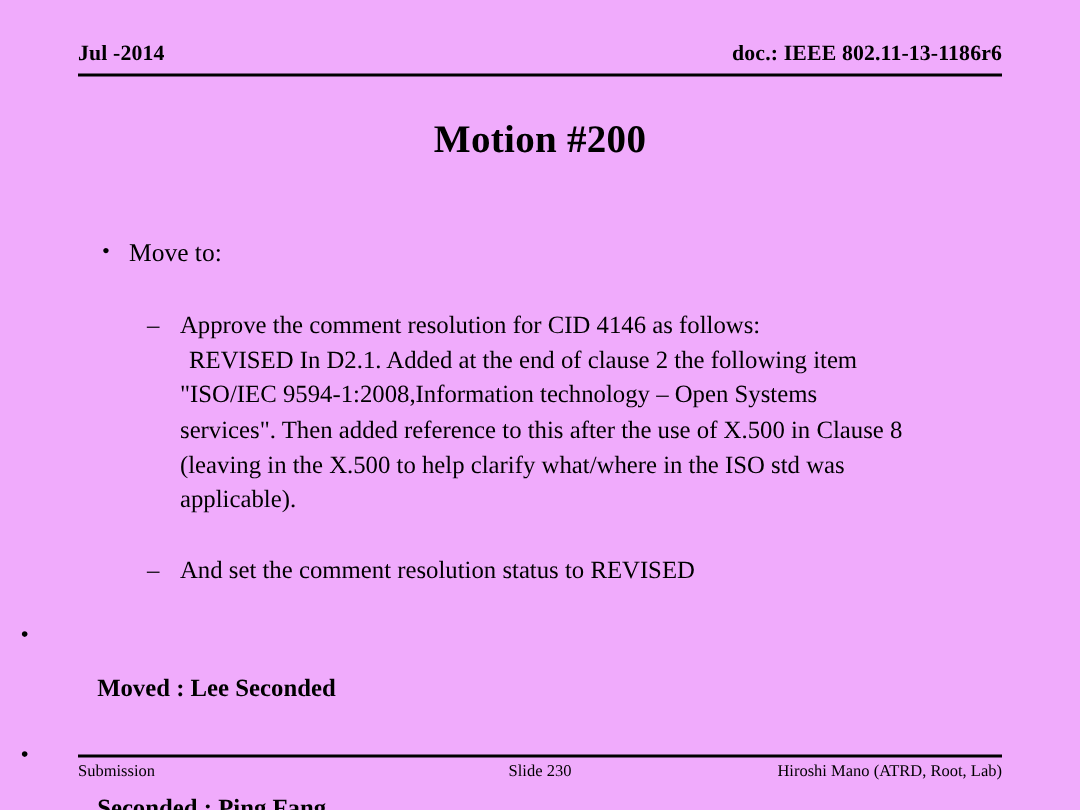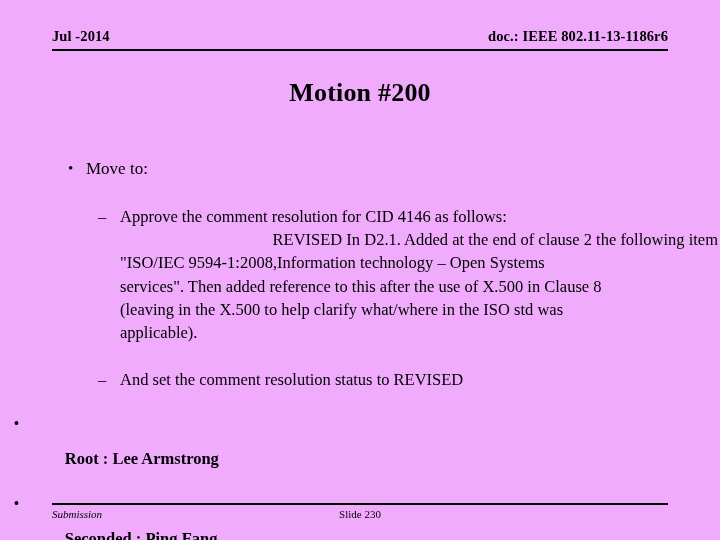--- a/index.html
+++ b/index.html
@@ -89,21 +89,20 @@
   .lvl2 > .dash {
     position: absolute;
     left: 40px;
     top: 0;
     font-size: 16.5px;
   }
   .lvl2-text { display: block; }
   .lvl2-cont {
     display: block;
     padding-left: 6px;
-    text-align: right;
   }
   .lvl2-body {
     display: block;
     text-indent: 0;
     margin-top: 24px;
   }
 
   
   .motion-results {
     position: absolute;
@@ -146,21 +145,20 @@
     left: 0;
     top: 5px;
     width: 616px;
     height: 16px;
     font-size: 11px;
   }
   .footer-left {
     position: absolute;
     left: 0;
     top: 0;
-    font-style: italic;
   }
   .footer-center {
     position: absolute;
     left: 0;
     top: 0;
     width: 616px;
     text-align: center;
   }
   .footer-right {
     position: absolute;
@@ -207,30 +205,31 @@
       <span class="lvl2-body">
         <span class="lvl2-text">And set the comment resolution status to REVISED</span>
       </span>
     </div>
 
   </div>
 
   <div class="motion-results">
     <div class="result-row">
       <span class="bullet">•</span>
-      <span>Root : Lee Armstrong</span>
+      <span>Moved : Lee Seconded</span>
     </div>
     <div class="result-row">
       <span class="bullet">•</span>
       <span>Seconded : Ping Fang</span>
     </div>
 
   </div>
 
   <div class="footer">
     <div class="footer-rule"></div>
     <div class="footer-row">
       <span class="footer-left">Submission</span>
       <span class="footer-center">Slide 230</span>
+      <span class="footer-right">Hiroshi Mano (ATRD, Root, Lab)</span>
     </div>
   </div>
 
 </div>
 
 </body></html>

